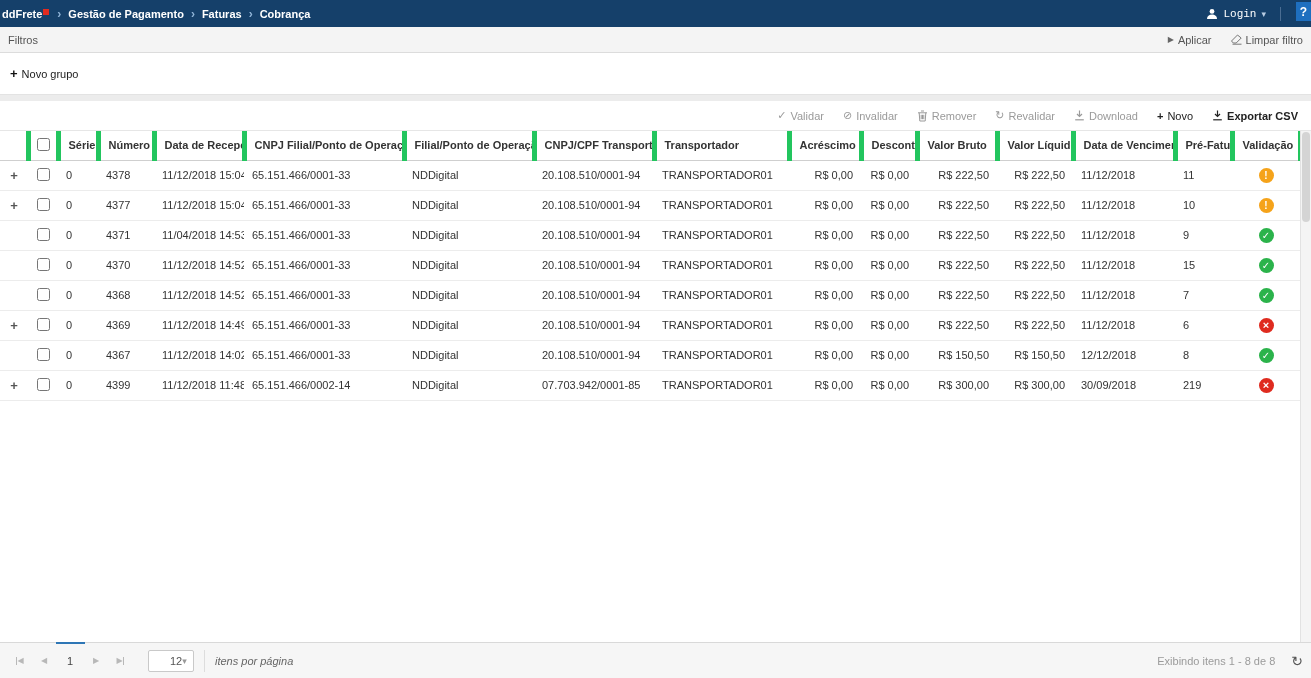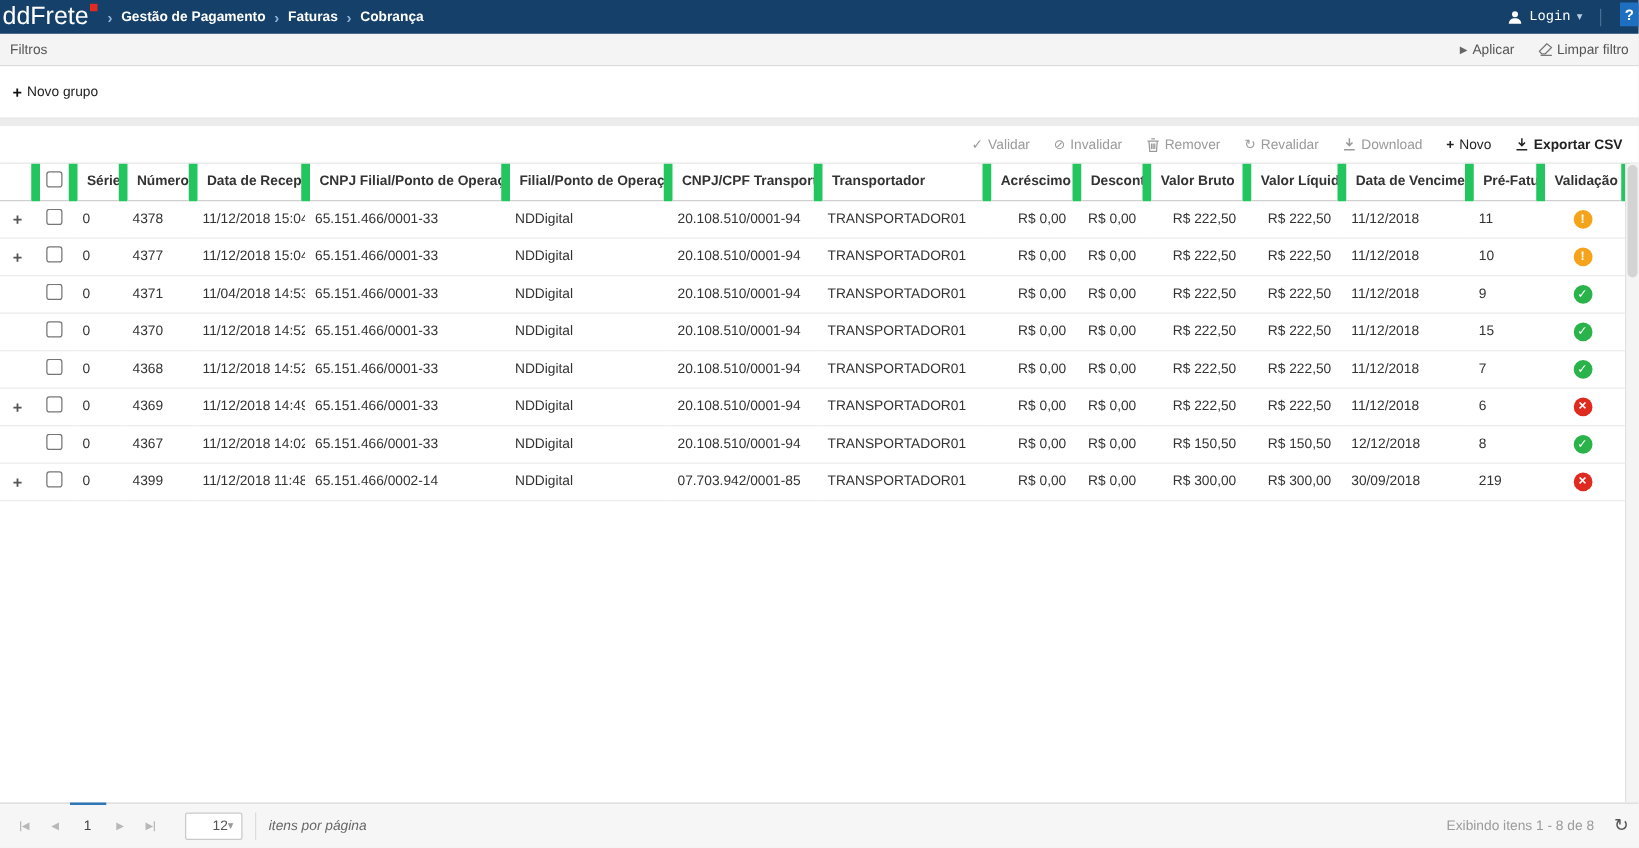--- a/index.html
+++ b/index.html
@@ -1,20 +1,20 @@
 <!DOCTYPE html>
 <html><head>
 <meta charset="utf-8">
 <style>
   * { margin:0; padding:0; box-sizing:border-box; font-family:"Liberation Sans","DejaVu Sans",sans-serif; }
   html,body { width:1311px; height:678px; overflow:hidden; background:#ececec; font-size:11px; color:#333; }
 
   
   .topbar { height:27px; background:#15406a; display:flex; align-items:center; color:#fff; position:relative; padding-left:2px; }
-  .logo { font-size:20px; font-weight:normal; margin-right:8px; cursor:pointer; white-space:nowrap; }
+  .logo { font-size:11px; font-weight:bold; margin-right:8px; cursor:pointer; white-space:nowrap; }
   .logo-flag { display:inline-block; width:6px; height:6px; background:#e02b20; vertical-align:top; margin-left:1px; margin-top:1px; }
   .crumbs { display:flex; align-items:center; gap:7px; font-weight:bold; }
   .bc-sep { color:#8fb3d6; font-size:12px; font-weight:bold; }
   .crumb { color:#fff; cursor:pointer; }
   .top-right { margin-left:auto; display:flex; align-items:center; gap:5px; padding-right:30px; }
   .login-label { color:#fff;font-family:Liberation Mono, monospace; }
   .chev { color:#b9cde3; font-size:9px; }
   .tr-sep { width:1px; height:14px; background:#4a6d92; margin-left:9px; }
   .help-btn { position:absolute; right:0; top:2px; width:15px; height:19px; background:#1e6fbf; color:#fff; font-weight:bold; font-size:12px; display:flex; align-items:center; justify-content:center; cursor:pointer; }
 
@@ -32,21 +32,21 @@
 
   
   .grid { position:relative; background:#fff; height:577px; overflow:hidden; }
   .grid-toolbar { height:30px; display:flex; align-items:center; justify-content:flex-end; gap:19px; padding-right:13px; border-bottom:1px solid #e6e6e6; background:#fff; }
   .tb-item { display:inline-flex; align-items:center; gap:4px; color:#9a9a9a; cursor:pointer; }
   .tb-item .ico { font-size:11px; }
   .tb-item.enabled { color:#222; }
   .tb-item.bold { font-weight:bold; }
 
   table { border-collapse:collapse; table-layout:fixed; width:1300px; }
-  thead th { height:29px; font-weight:bold; text-align:left; padding:0 8px; border-right:7px solid #22c55e; border-bottom:1px solid #cfcfcf; background:#fff; font-size:11px; color:#333; white-space:nowrap; overflow:hidden; }
+  thead th { height:29px; font-weight:bold; text-align:left; padding:0 8px; border-right:5px solid #22c55e; border-bottom:1px solid #cfcfcf; background:#fff; font-size:11px; color:#333; white-space:nowrap; overflow:hidden; }
   tbody td { height:30px; padding:0 8px; border-bottom:1px solid #ececec; font-size:11px; color:#333; white-space:nowrap; overflow:hidden; background:#fff; }
   th.num, td.num { text-align:right; }
   .col-expand, .col-check { text-align:center; padding:0 !important; }
   .col-valid { text-align:center; padding:0 !important; }
   .expand-icon { color:#555; font-size:13px; font-weight:bold; cursor:pointer; }
   input[type=checkbox] { width:13px; height:13px; cursor:pointer; }
   .vicon { display:inline-block; width:15px; height:15px; border-radius:50%; color:#fff; font-size:10px; line-height:15px; text-align:center; font-weight:bold; vertical-align:middle; }
   .vicon.warning { background:#f5a31a; }
   .vicon.success { background:#2bb34b; }
   .vicon.error   { background:#df2b1f; font-size:11px; }

